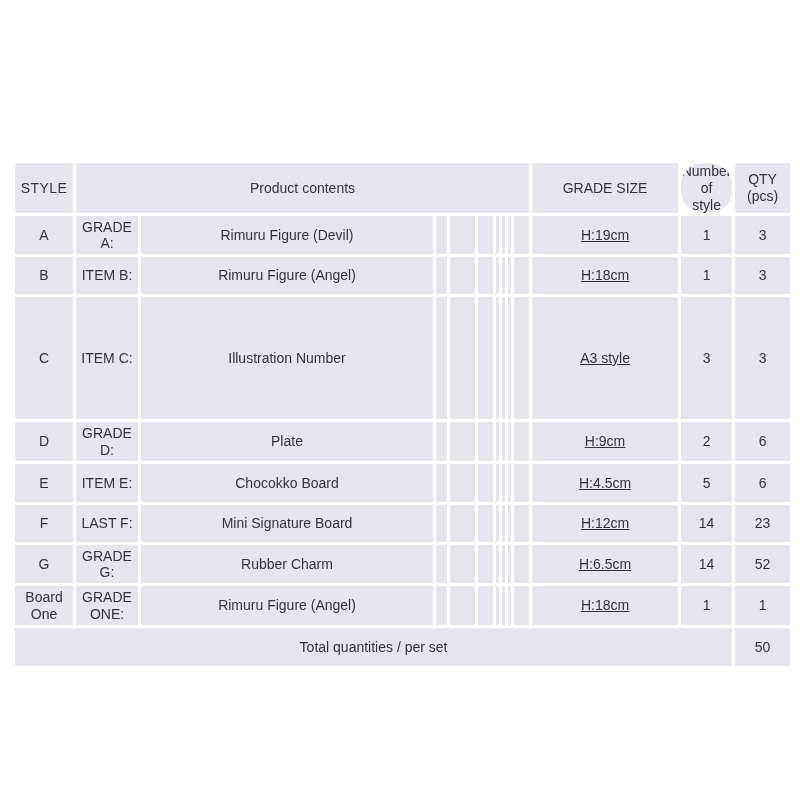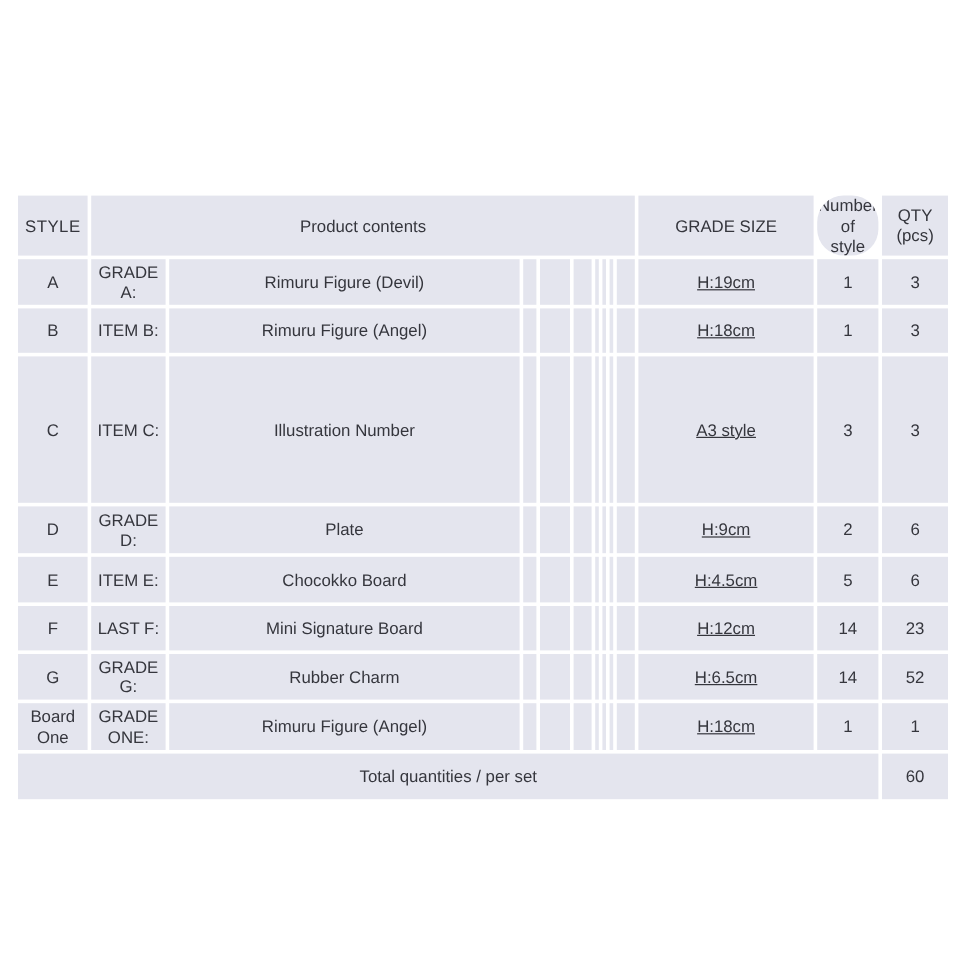--- a/index.html
+++ b/index.html
@@ -221,17 +221,17 @@
     <td></td>
     <td class="size-cell">H:18cm</td>
     <td class="num-cell">1</td>
     <td class="qty-cell">1</td>
   </tr>
 </tbody>
 
     <tfoot>
       <tr>
         <td class="total-label-cell" colspan="12">Total quantities / per set</td>
-        <td class="total-value-cell">60</td>
+        <td class="total-value-cell">50</td>
       </tr>
     </tfoot>
   </table>
 </div>
 
 </body></html>

